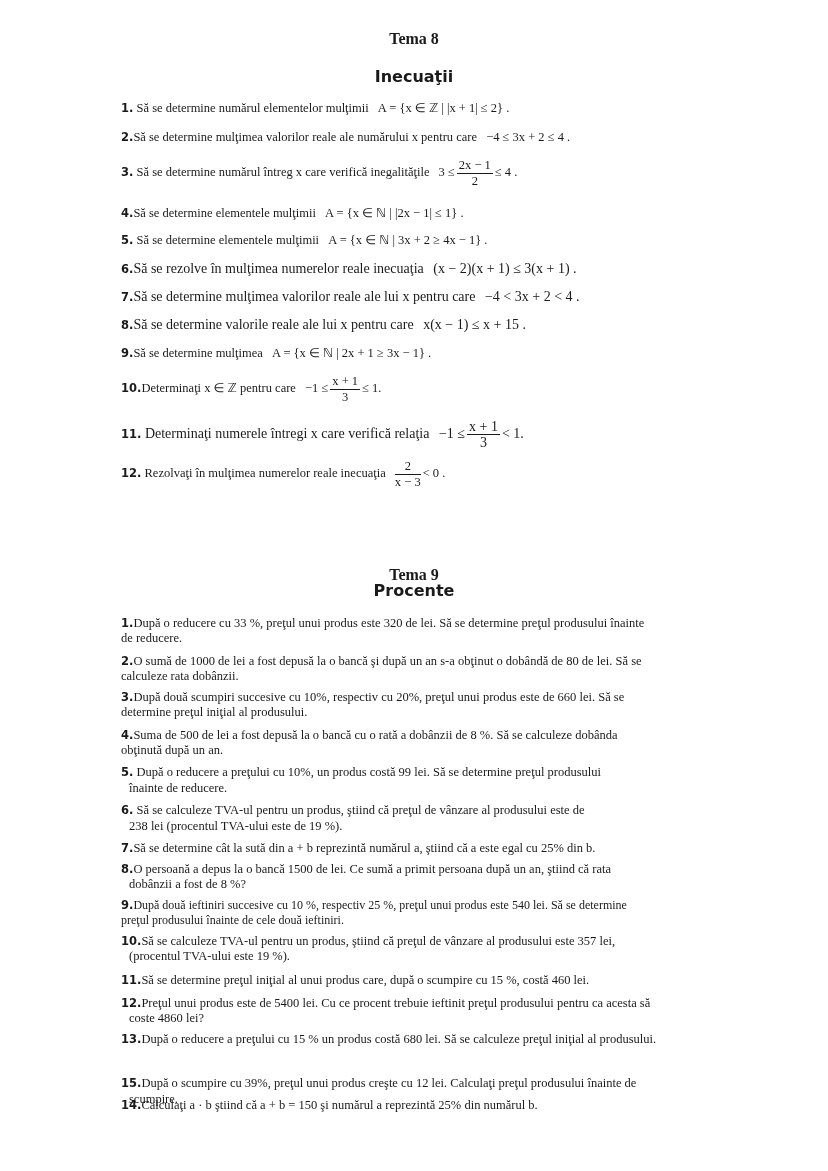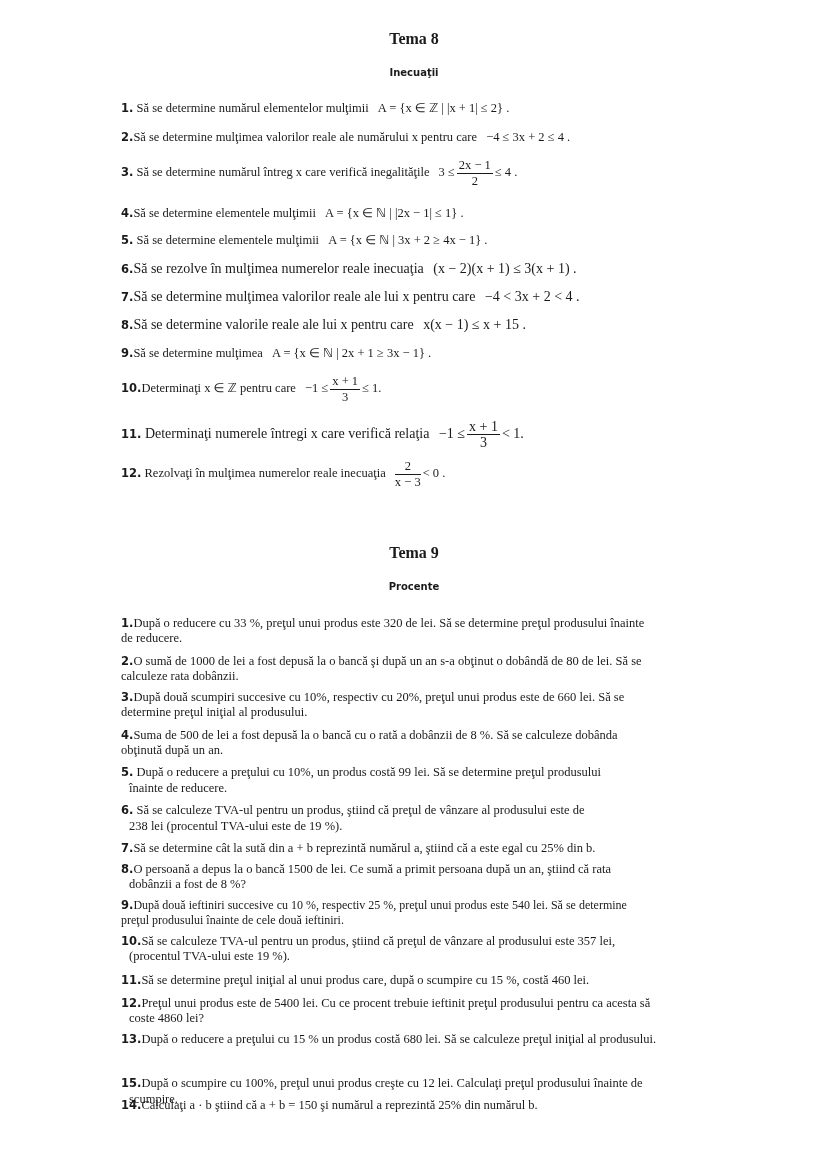--- a/index.html
+++ b/index.html
@@ -1,19 +1,19 @@
 <!DOCTYPE html>
 <html><head>
 <meta charset="utf-8">
 <style>
   html, body { margin: 0; padding: 0; background: #ffffff; }
   body { width: 828px; height: 1171px; position: relative; overflow: hidden; color: #1a1a1a; font-family: "Liberation Serif", serif; }
   .page { position: absolute; left: 0; top: 0; width: 712px; height: 1171px; }
   .title { position: absolute; left: 0; width: 828px; text-align: center; font-family: "Liberation Serif", serif; font-weight: bold; font-size: 16px; }
-  .subtitle { position: absolute; left: 0; width: 828px; text-align: center; font-family: "DejaVu Sans", sans-serif; font-weight: bold; font-size: 10px; }
+  .subtitle { position: absolute; left: 0; width: 828px; text-align: center; font-family: "DejaVu Sans", sans-serif; font-weight: bold; font-size: 16px; }
   .item { position: absolute; left: 121px; font-size: 12.5px; line-height: 15px; white-space: nowrap; }
   .num { font-family: "DejaVu Sans", sans-serif; font-weight: bold; font-size: 11.5px; }
   .math { font-family: "Liberation Serif", serif; font-style: normal; margin-left: 6px; }
   .frac { display: inline-block; vertical-align: middle; text-align: center; margin: 0 2px; }
   .frac .n { display: block; border-bottom: 1px solid #1a1a1a; padding: 0 2px; line-height: 15px; }
   .frac .d { display: block; line-height: 15px; }
   .p9 .item { font-size: 12.5px; }
   .big { font-size: 14px; line-height: 16px; }
   .cont { display: block; padding-left: 8px; }
   .cont0 { display: block; padding-left: 0; }
@@ -81,21 +81,21 @@
   <div class="item big" style="top:419px;">
     <span class="num">11.</span> <span>Determinaţi numerele întregi x care verifică relaţia</span>
     <span class="math">−1 ≤</span><span class="frac"><span class="n">x + 1</span><span class="d">3</span></span><span>&lt; 1.</span>
   </div>
 
   <div class="item" style="top:459px;">
     <span class="num">12.</span> <span>Rezolvaţi în mulţimea numerelor reale inecuaţia</span>
     <span class="frac" style="margin-left:6px;"><span class="n">2</span><span class="d">x − 3</span></span><span>&lt; 0 .</span>
   </div>
 
-  <div class="title" style="top:544px;">Tema 9</div>
+  <div class="title" style="top:566px;">Tema 9</div>
   <div class="subtitle" style="top:581px;">Procente</div>
 
   <div class="p9">
     <div class="item" style="top:616px;">
       <span class="num">1.</span><span>După o reducere cu 33 %, preţul unui produs este 320 de lei. Să se determine preţul produsului înainte</span>
       <span class="cont0">de reducere.</span>
     </div>
     <div class="item" style="top:654px;">
       <span class="num">2.</span><span>O sumă de 1000 de lei a fost depusă la o bancă şi după un an s-a obţinut o dobândă de 80 de lei. Să se</span>
       <span class="cont0">calculeze rata dobânzii.</span>
@@ -138,18 +138,18 @@
       <span class="num">12.</span><span>Preţul unui produs este de 5400 lei. Cu ce procent trebuie ieftinit preţul produsului pentru ca acesta să</span>
       <span class="cont">coste 4860 lei?</span>
     </div>
     <div class="item big" style="top:1031px;">
       <span class="num">13.</span><span>După o reducere a preţului cu 15 % un produs costă 680 lei. Să se calculeze preţul iniţial al produsului.</span>
     </div>
     <div class="item" style="top:1054px;margin-top:44px;">
       <span class="num">14.</span><span>Calculaţi  a · b  ştiind că  a + b = 150  şi numărul a reprezintă 25% din numărul b.</span>
     </div>
     <div class="item big" style="top:1075px;">
-      <span class="num">15.</span><span>După o scumpire cu 100%, preţul unui produs creşte cu 12 lei. Calculaţi preţul produsului înainte de</span>
+      <span class="num">15.</span><span>După o scumpire cu 39%, preţul unui produs creşte cu 12 lei. Calculaţi preţul produsului înainte de</span>
       <span class="cont">scumpire.</span>
     </div>
   </div>
 
 </div>
 
 </body></html>

